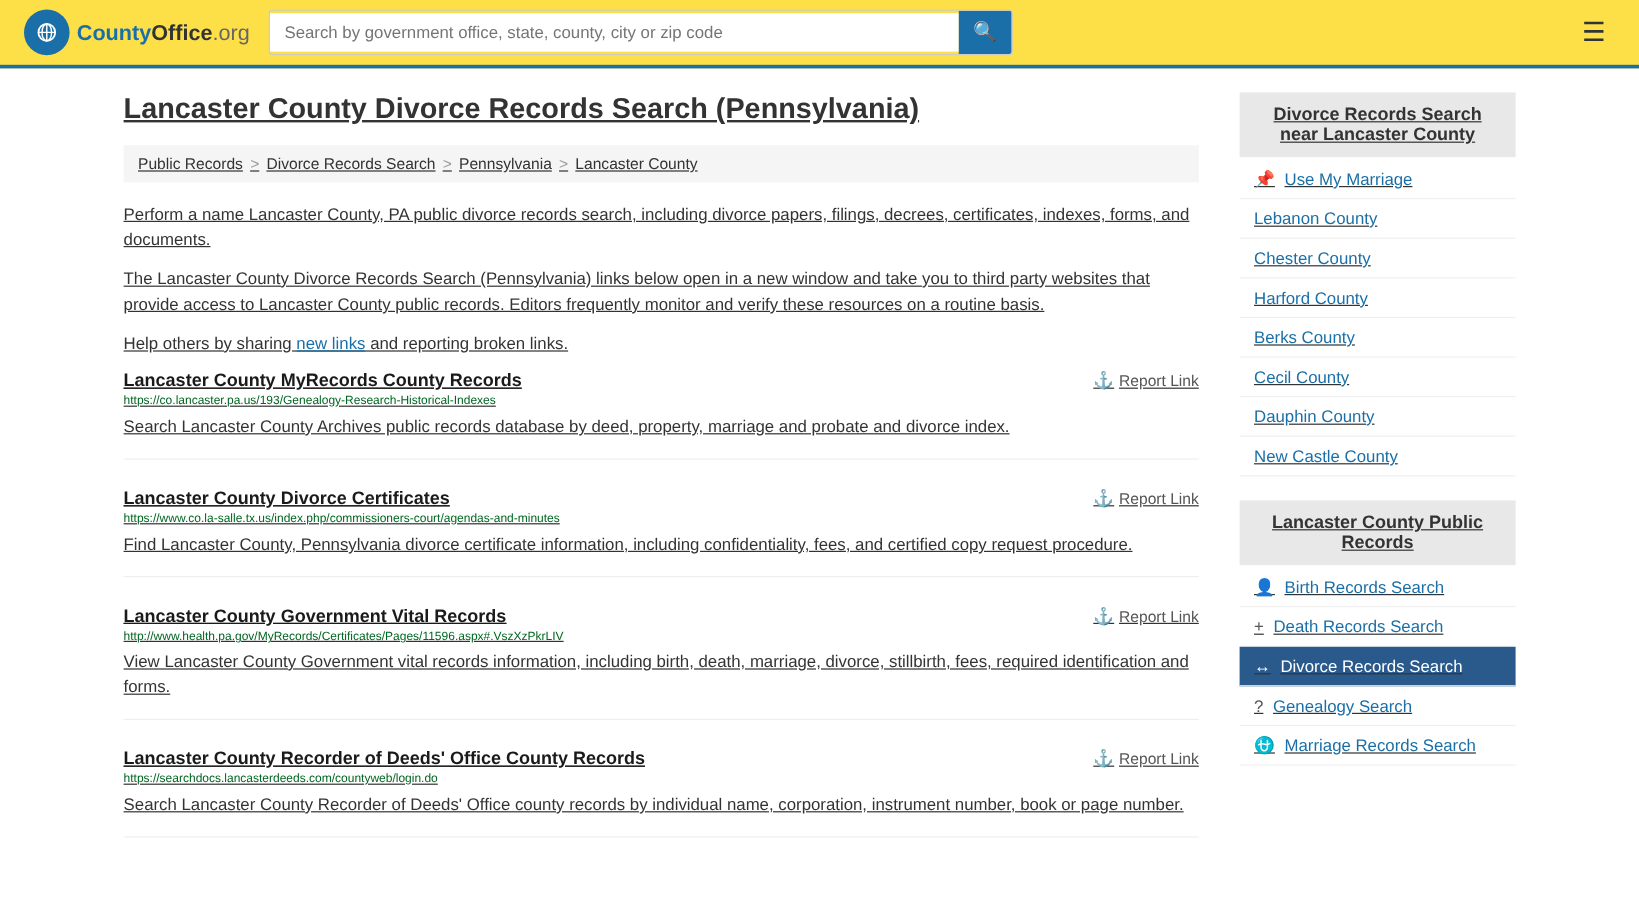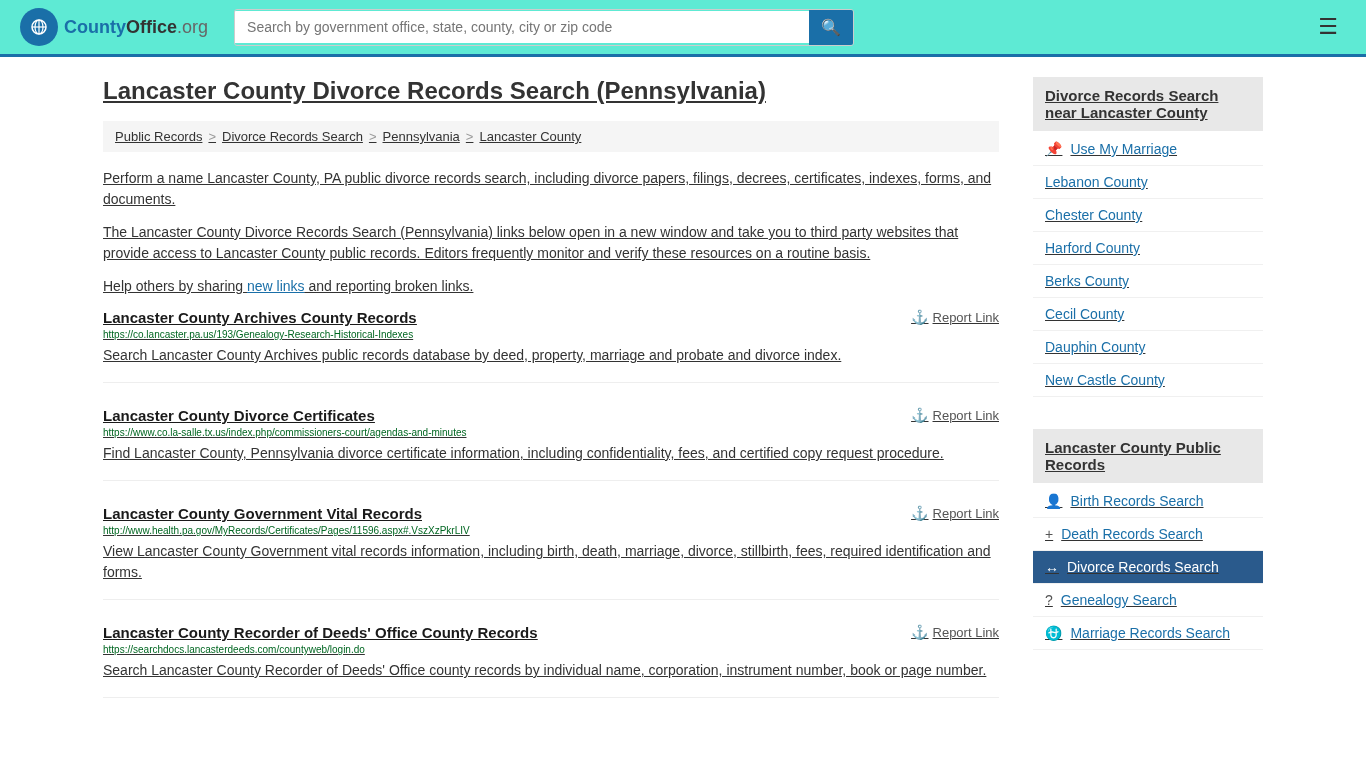--- a/index.html
+++ b/index.html
@@ -1,25 +1,25 @@
 <!DOCTYPE html>
 <html><head>
   <meta charset="utf-8">
   <style>
     * { box-sizing: border-box; margin: 0; padding: 0; }
     body { font-family: Arial, sans-serif; font-size: 14px; color: #333; background: #fff; }
 
     
     .header {
-      background: #5eead4;
+      background: #fde047;
       border-bottom: 3px solid #1a6fa8;
       padding: 8px 20px;
       display: flex;
       align-items: center;
-      gap: 26px;
+      gap: 16px;
     }
     .logo-area {
       display: flex;
       align-items: center;
       gap: 6px;
       text-decoration: none;
     }
     .logo-circle {
       width: 38px;
       height: 38px;
@@ -147,21 +147,22 @@
       cursor: pointer;
       white-space: nowrap;
       margin-left: 12px;
     }
     .report-icon { font-size: 14px; }
     .record-url { color: #006621; font-size: 10px; margin: 3px 0 5px; }
     .record-desc { font-size: 14px; line-height: 1.5; color: #333; }
 
     
     .sidebar-section {
-      margin-bottom: 32px;
+      margin-bottom: 20px;
+      text-align: center;
     }
     .sidebar-section-title {
       background: #e8e8e8;
       padding: 10px 12px;
       font-size: 15px;
       font-weight: bold;
       color: #333;
       margin-bottom: 2px;
     }
     .sidebar-item {
@@ -236,21 +237,21 @@
 
     <p class="description">Perform a name Lancaster County, PA public divorce records search, including divorce papers, filings, decrees, certificates, indexes, forms, and documents.</p>
     <p class="description">The Lancaster County Divorce Records Search (Pennsylvania) links below open in a new window and take you to third party websites that provide access to Lancaster County public records. Editors frequently monitor and verify these resources on a routine basis.</p>
     <p class="description">
       <span>Help others by sharing </span><a class="new-links">new links</a><span> and reporting broken links.</span>
     </p>
 
     <div id="records-container">
         <div class="record-entry">
     <div class="record-title-row">
-      <span class="record-title">Lancaster County Archives County Records</span>
+      <span class="record-title">Lancaster County MyRecords County Records</span>
       <span class="report-link">
         <span class="report-icon">⚓</span>
         Report Link
       </span>
     </div>
     <div class="record-url">https://co.lancaster.pa.us/193/Genealogy-Research-Historical-Indexes</div>
     <div class="record-desc">Search Lancaster County Archives public records database by deed, property, marriage and probate and divorce index.</div>
   </div>
         <div class="record-entry">
     <div class="record-title-row">

